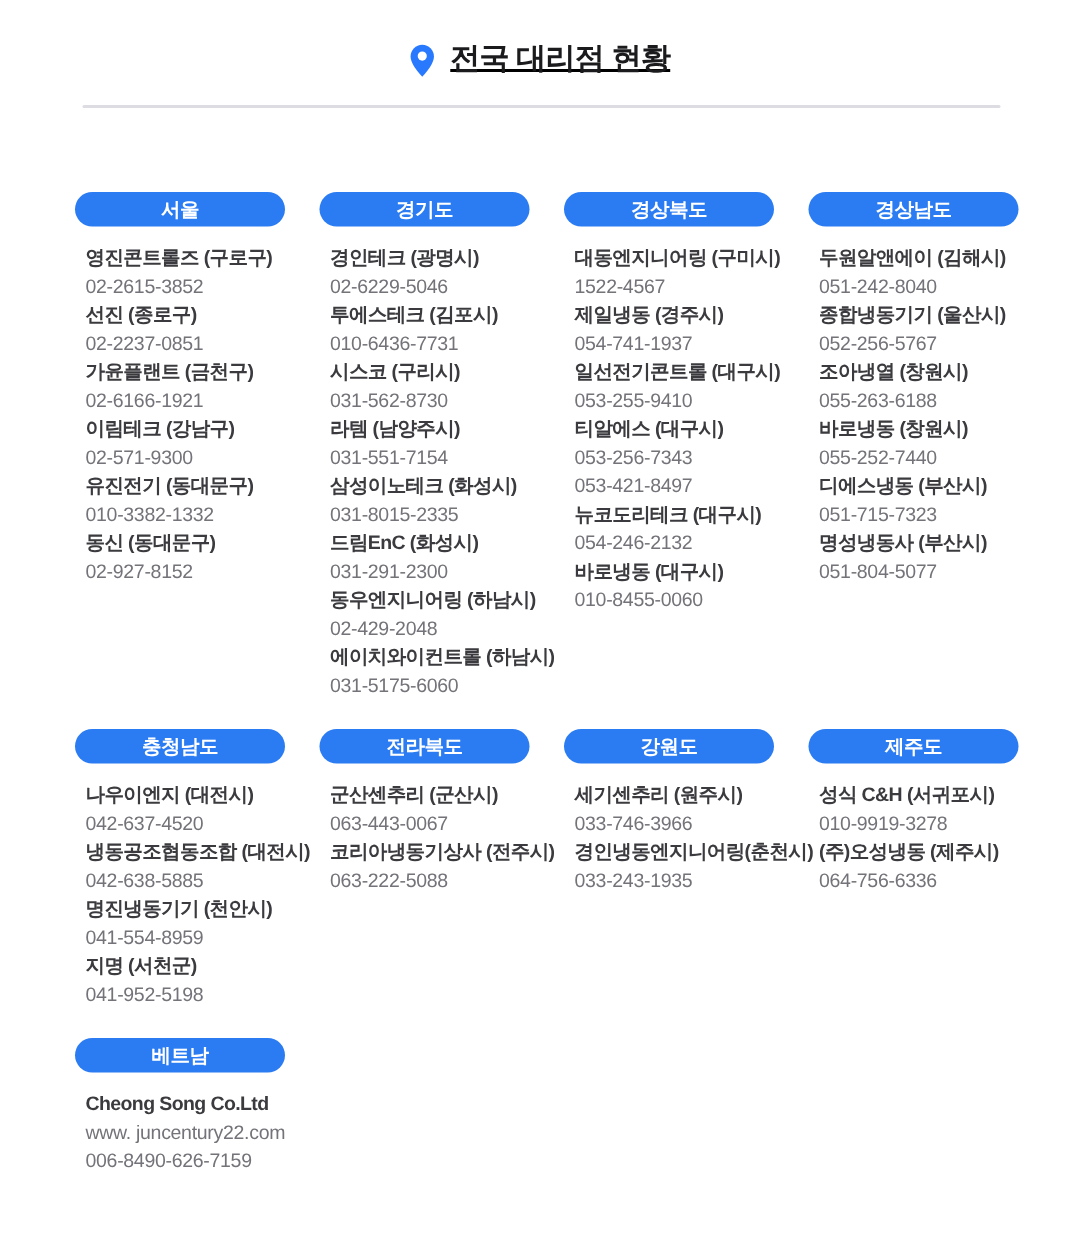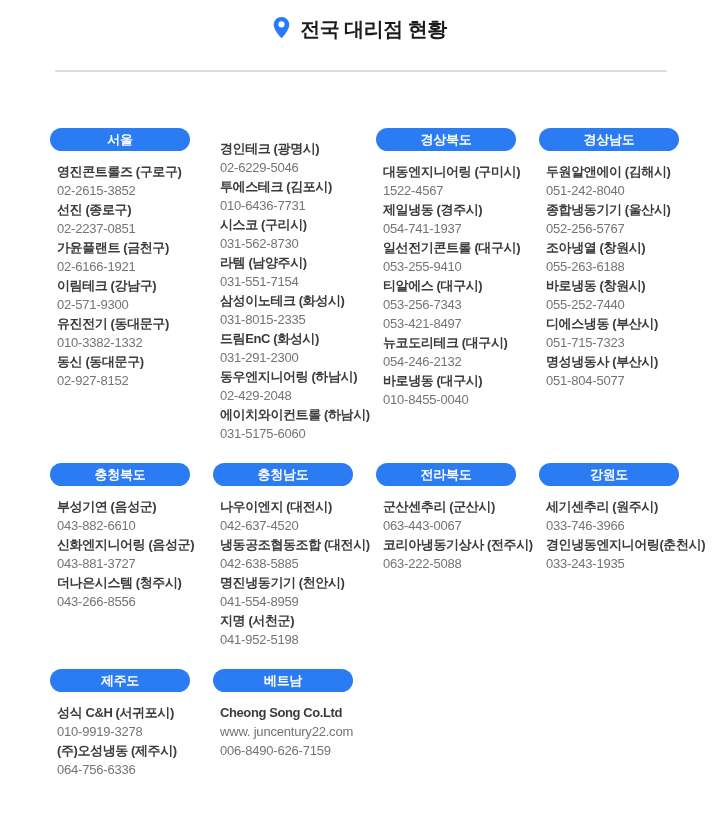--- a/index.html
+++ b/index.html
@@ -5,22 +5,22 @@
   * { margin: 0; padding: 0; box-sizing: border-box; }
   html, body {
     width: 720px; height: 832px;
     background: #ffffff;
     font-family: "Liberation Sans", "DejaVu Sans", sans-serif;
     overflow: hidden;
   }
   .page { width: 720px; height: 832px; background: var(--bg, #ffffff); }
 
   .header {
-    display: flex; align-items: flex-start; justify-content: center;
-    gap: 10px; padding-top: 16px; height: 52px;
+    display: flex; align-items: flex-end; justify-content: center;
+    gap: 10px; padding-top: 16px; height: 52px; text-decoration: underline;
   }
   .pin-icon { display: inline-flex; }
   .page-title {
     font-size: 20px; font-weight: 800; letter-spacing: -0.5px;
     color: var(--title, #1b1b1e);
   }
 
   .divider {
     height: 2px; background: var(--divider, #dcdce2);
     margin: 18px 53px 0 55px; border-radius: 1px;
@@ -89,20 +89,21 @@
           <div class="entry-sub">02-6166-1921</div>
           <div class="entry-name">이림테크 (강남구)</div>
           <div class="entry-sub">02-571-9300</div>
           <div class="entry-name">유진전기 (동대문구)</div>
           <div class="entry-sub">010-3382-1332</div>
           <div class="entry-name">동신 (동대문구)</div>
           <div class="entry-sub">02-927-8152</div>
         </div>
       </div>
       <div class="region-card">
+        <div class="pill">경기도</div>
         <div class="entries">
           <div class="entry-name">경인테크 (광명시)</div>
           <div class="entry-sub">02-6229-5046</div>
           <div class="entry-name">투에스테크 (김포시)</div>
           <div class="entry-sub">010-6436-7731</div>
           <div class="entry-name">시스코 (구리시)</div>
           <div class="entry-sub">031-562-8730</div>
           <div class="entry-name">라템 (남양주시)</div>
           <div class="entry-sub">031-551-7154</div>
           <div class="entry-name">삼성이노테크 (화성시)</div>
@@ -123,52 +124,41 @@
           <div class="entry-name">제일냉동 (경주시)</div>
           <div class="entry-sub">054-741-1937</div>
           <div class="entry-name">일선전기콘트롤 (대구시)</div>
           <div class="entry-sub">053-255-9410</div>
           <div class="entry-name">티알에스 (대구시)</div>
           <div class="entry-sub">053-256-7343</div>
           <div class="entry-sub">053-421-8497</div>
           <div class="entry-name">뉴코도리테크 (대구시)</div>
           <div class="entry-sub">054-246-2132</div>
           <div class="entry-name">바로냉동 (대구시)</div>
-          <div class="entry-sub">010-8455-0040</div>
+          <div class="entry-sub">010-8455-0060</div>
         </div>
       </div>
       <div class="region-card">
         <div class="pill">경상남도</div>
         <div class="entries">
           <div class="entry-name">두원알앤에이 (김해시)</div>
           <div class="entry-sub">051-242-8040</div>
           <div class="entry-name">종합냉동기기 (울산시)</div>
           <div class="entry-sub">052-256-5767</div>
           <div class="entry-name">조아냉열 (창원시)</div>
           <div class="entry-sub">055-263-6188</div>
           <div class="entry-name">바로냉동 (창원시)</div>
           <div class="entry-sub">055-252-7440</div>
           <div class="entry-name">디에스냉동 (부산시)</div>
           <div class="entry-sub">051-715-7323</div>
           <div class="entry-name">명성냉동사 (부산시)</div>
           <div class="entry-sub">051-804-5077</div>
         </div>
       </div>
       <div class="region-card">
-        <div class="pill">충청북도</div>
-        <div class="entries">
-          <div class="entry-name">부성기연 (음성군)</div>
-          <div class="entry-sub">043-882-6610</div>
-          <div class="entry-name">신화엔지니어링 (음성군)</div>
-          <div class="entry-sub">043-881-3727</div>
-          <div class="entry-name">더나은시스템 (청주시)</div>
-          <div class="entry-sub">043-266-8556</div>
-        </div>
-      </div>
-      <div class="region-card">
         <div class="pill">충청남도</div>
         <div class="entries">
           <div class="entry-name">나우이엔지 (대전시)</div>
           <div class="entry-sub">042-637-4520</div>
           <div class="entry-name">냉동공조협동조합 (대전시)</div>
           <div class="entry-sub">042-638-5885</div>
           <div class="entry-name">명진냉동기기 (천안시)</div>
           <div class="entry-sub">041-554-8959</div>
           <div class="entry-name">지명 (서천군)</div>
           <div class="entry-sub">041-952-5198</div>

